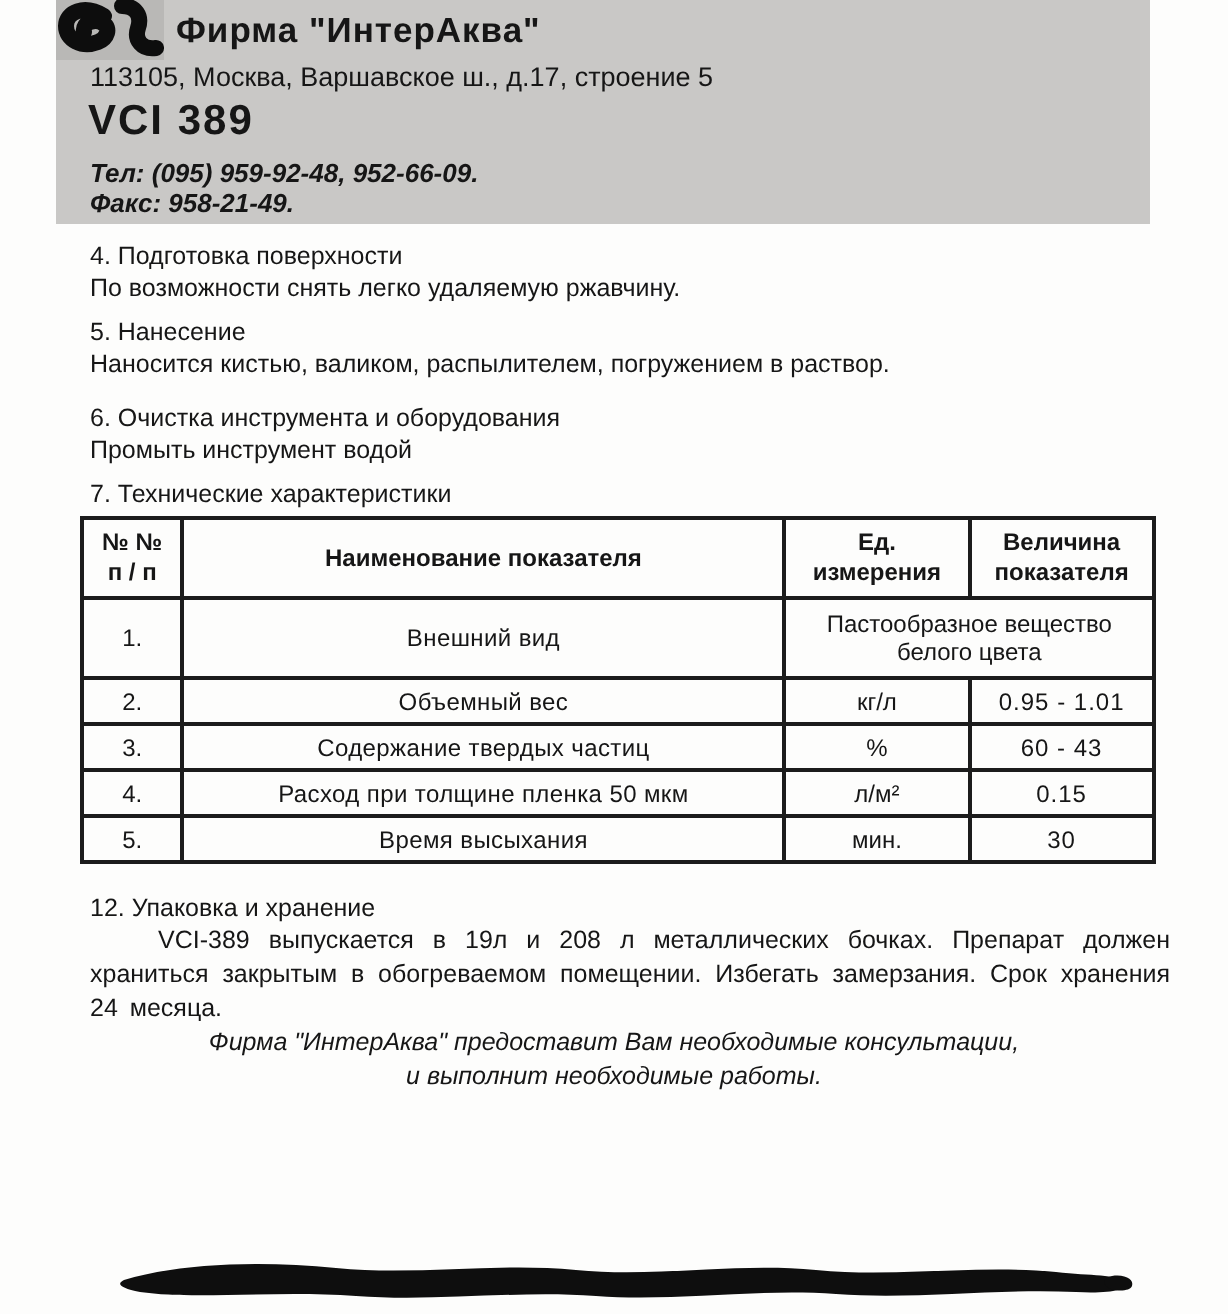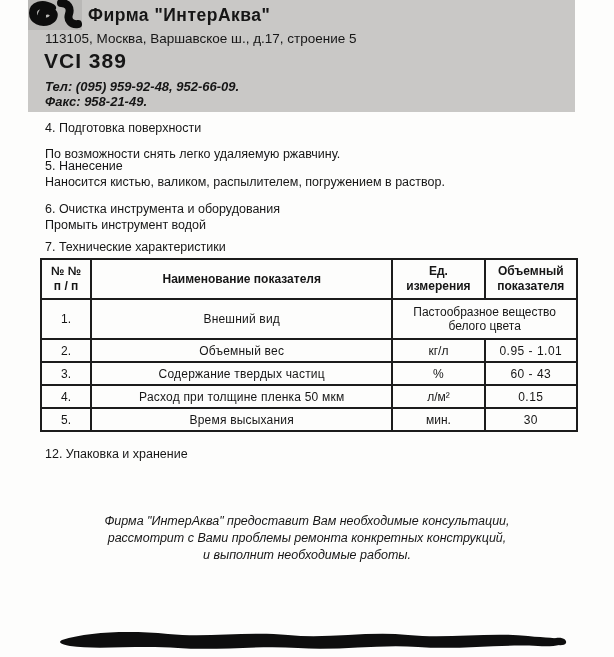--- a/index.html
+++ b/index.html
@@ -153,21 +153,21 @@
       </svg>
     </div>
     <div class="company-name">Фирма "ИнтерАква"</div>
     <div class="address-line">113105, Москва, Варшавское ш., д.17, строение 5</div>
     <div class="product-code">VCI 389</div>
     <div class="phone-line">Тел: (095) 959-92-48, 952-66-09.</div>
     <div class="fax-line">Факс: 958-21-49.</div>
   </div>
 
   <div class="sec-line" style="top:121px">4. Подготовка поверхности</div>
-  <div class="sec-line" style="top:147px">По возможности снять легко удаляемую ржавчину.</div>
+  <div class="sec-line" style="top:137px">По возможности снять легко удаляемую ржавчину.</div>
 
   <div class="sec-line" style="top:159px">5. Нанесение</div>
   <div class="sec-line" style="top:175px">Наносится кистью, валиком, распылителем, погружением в раствор.</div>
 
   <div class="sec-line" style="top:202px">6. Очистка инструмента и оборудования</div>
   <div class="sec-line" style="top:218px">Промыть инструмент водой</div>
 
   <div class="sec-line" style="top:240px">7. Технические характеристики</div>
 
   <table class="spec">
@@ -177,21 +177,21 @@
         <col class="col-unit">
         <col class="col-value">
     </colgroup>
     <tbody>
         <tr class="hdr-row">
       <th>№ №
 п / п</th>
       <th>Наименование  показателя</th>
       <th>Ед.
 измерения</th>
-      <th>Объемный
+      <th>Величина
 показателя</th>
     </tr>
     <tr class="row-tall">
       <td>1.</td>
       <td class="name-cell">Внешний вид</td>
       <td class="merged-cell" colspan="2">Пастообразное вещество белого цвета</td>
     </tr>
     <tr class="row-std">
       <td>2.</td>
       <td class="name-cell">Объемный вес</td>
@@ -213,24 +213,24 @@
     <tr class="row-std">
       <td>5.</td>
       <td class="name-cell">Время высыхания</td>
       <td>мин.</td>
       <td class="value-cell">30</td>
     </tr>
   </tbody>
     </table>
 
   <div class="sec12-title">12. Упаковка и хранение</div>
+  <div class="sec12-body">VCI-389 выпускается в 19л и 208 л металлических бочках. Препарат должен храниться закрытым в обогреваемом помещении. Избегать замерзания. Срок хранения  24 месяца.</div>
 
   <div class="footer-note">
     <div>Фирма "ИнтерАква" предоставит Вам необходимые консультации,</div>
-    <div>рассмотрит с Вами проблемы ремонта конкретных конструкций,</div>
     <div>и выполнит необходимые работы.</div>
   </div>
 
   <div class="scan-bar">
     <svg width="510" height="26" viewBox="0 0 510 26" aria-hidden="true">
       <path d="M4 12 C30 4 70 2 110 6 C150 10 190 3 230 7 C270 11 310 3 350 7 C390 11 430 4 470 8 C488 10 500 9 505 13 C507 16 500 19 480 18 C440 16 400 22 360 19 C320 16 280 23 240 20 C200 17 160 23 120 20 C80 17 40 22 12 18 C2 16 0 14 4 12 Z" fill="#0e0e0e"></path>
       <path d="M498 10 C505 9 509 12 508 15 C507 18 498 18 495 15 C493 12 494 11 498 10 Z" fill="#0e0e0e"></path>
     </svg>
   </div>
 

